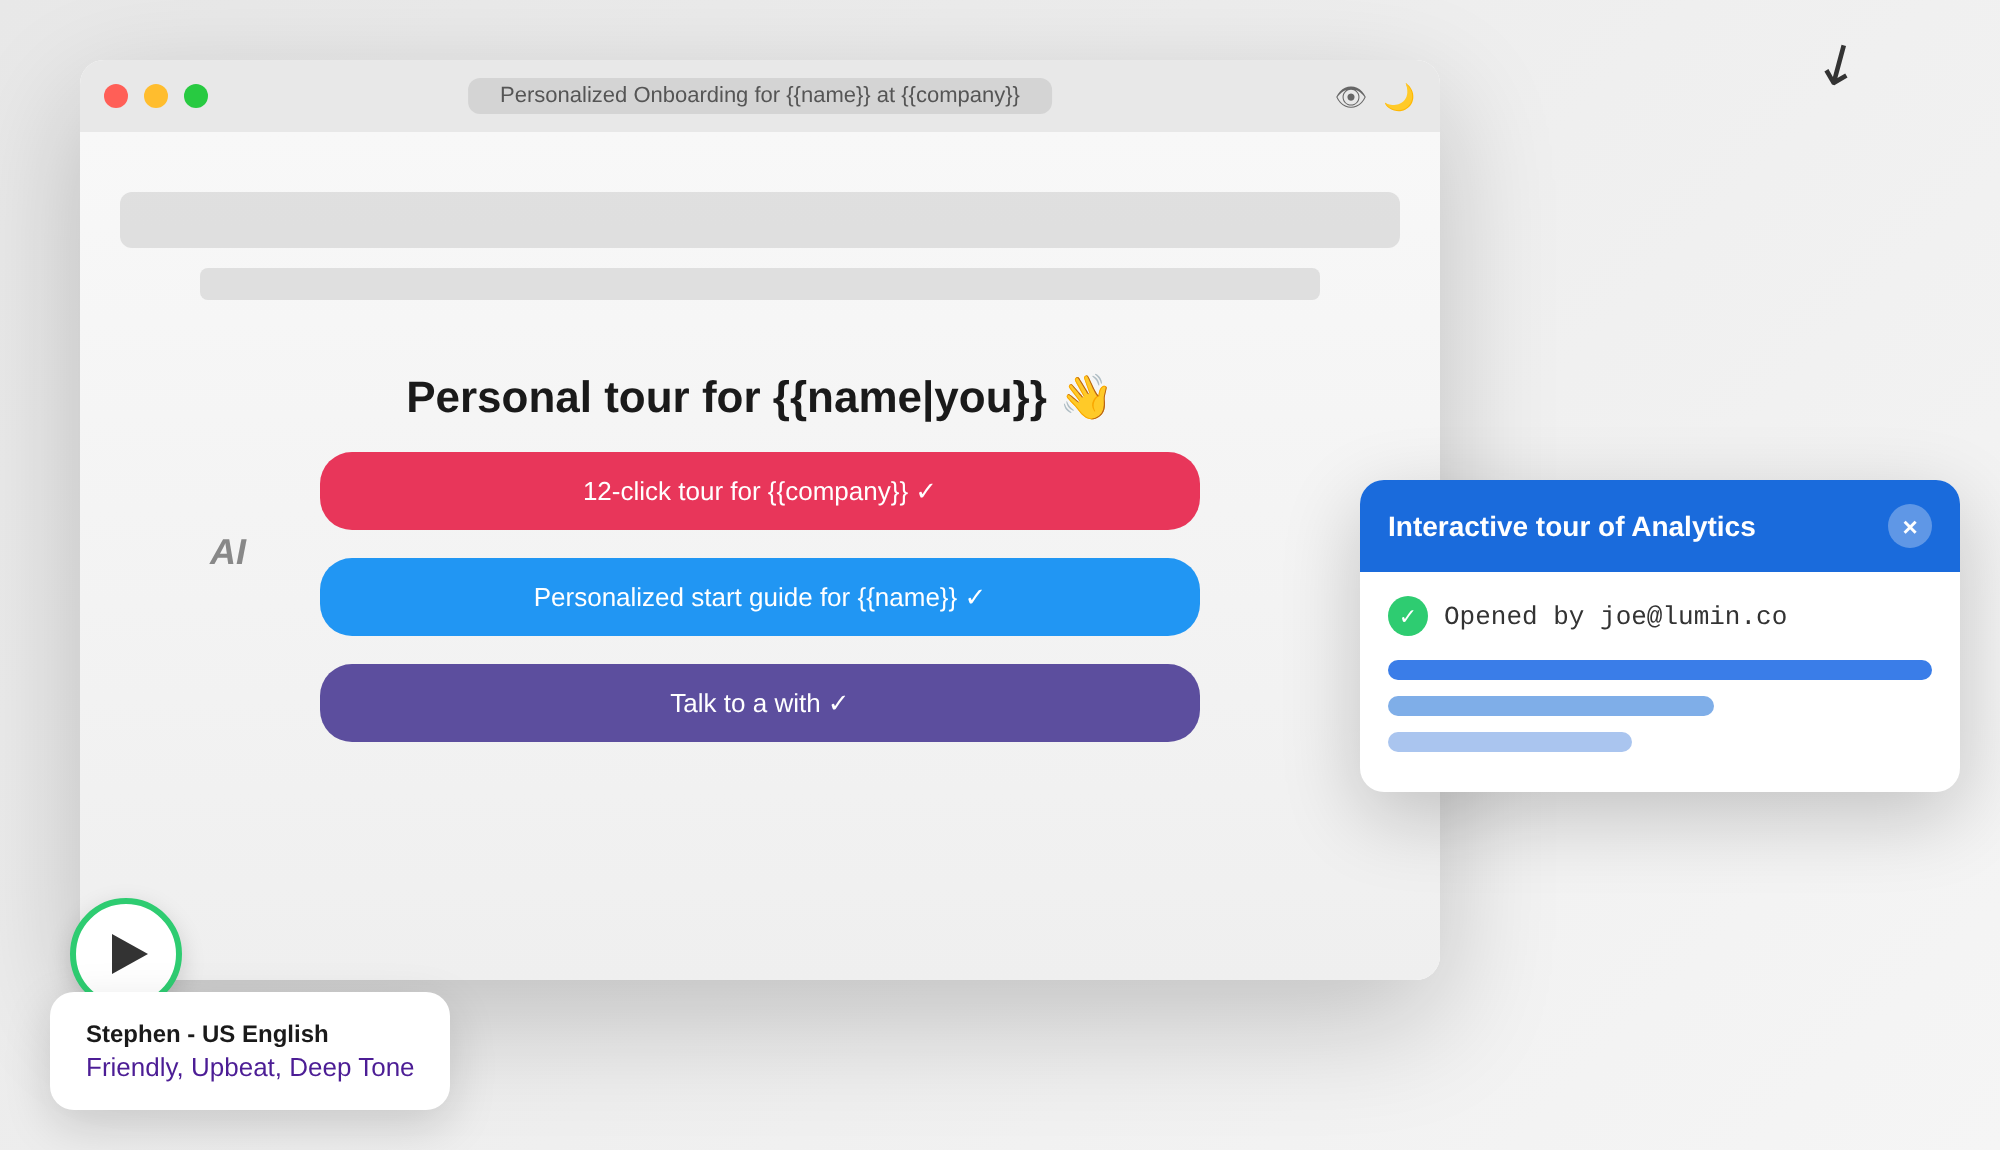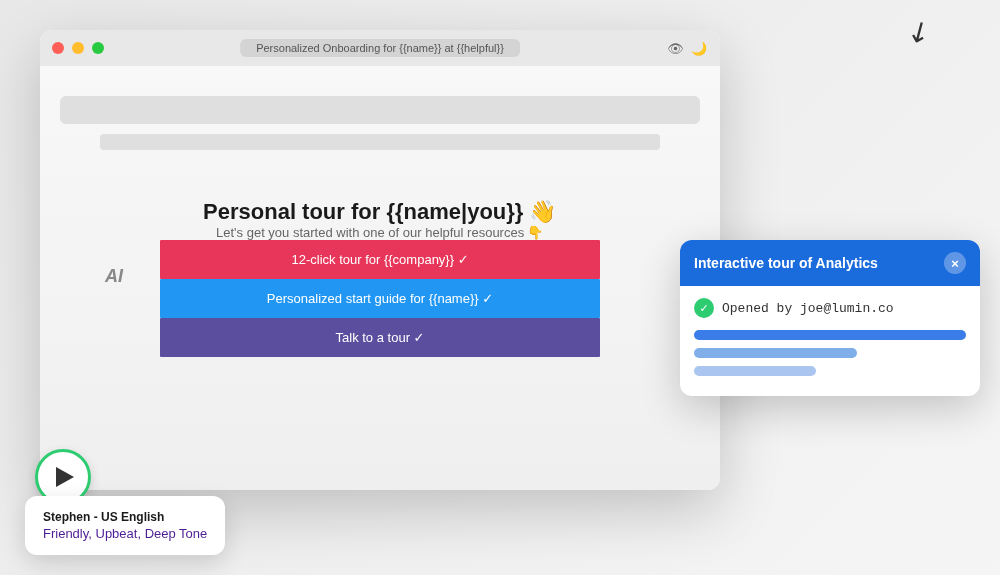--- a/index.html
+++ b/index.html
@@ -98,20 +98,21 @@
       top: 68px;
       left: 60px;
       right: 60px;
       height: 16px;
     }
 
     .browser-main-content {
       display: flex;
       flex-direction: column;
       align-items: center;
+      gap: 14px;
       width: 100%;
       max-width: 440px;
       position: relative;
       z-index: 1;
     }
 
     .main-title {
       font-size: 22px;
       font-weight: 700;
       color: #1a1a1a;
@@ -120,21 +121,21 @@
 
     .main-subtitle {
       font-size: 13px;
       color: #666;
       text-align: center;
     }
 
     .cta-button {
       width: 100%;
       padding: 12px 20px;
-      border-radius: 1px;
+      border-radius: 16px;
       border: none;
       color: #fff;
       font-size: 13px;
       font-weight: 500;
       cursor: pointer;
       text-align: center;
     }
 
     .btn-red { background: #e8365a; }
     .btn-blue { background: #2196f3; text-align: center; }
@@ -303,41 +304,40 @@
     }
   </style>
 </head>
 <body>
 
 <div class="browser-window">
   <div class="browser-titlebar">
     <div class="traffic-light tl-red"></div>
     <div class="traffic-light tl-yellow"></div>
     <div class="traffic-light tl-green"></div>
-    <div class="browser-url">Personalized Onboarding for {{name}} at {{helpful}}</div>
+    <div class="browser-url">Personalized Onboarding for {{name}} at {{company}}</div>
     <div class="browser-icons">
       <span class="browser-icon">👁</span>
       <span class="browser-icon">🌙</span>
     </div>
   </div>
 
   <div class="browser-content">
 
     <div class="bg-bar bg-bar-1"></div>
     <div class="bg-bar bg-bar-2"></div>
 
     <div class="ai-label">AI</div>
 
     <div class="browser-main-content">
       <h1 class="main-title">Personal tour for {{name|you}} 👋</h1>
-      <p class="main-subtitle">Let's get you started with one of our helpful resources 👇</p>
 
       <button class="cta-button btn-red">12-click tour for {{company}} ✓</button>
       <button class="cta-button btn-blue">Personalized start guide for {{name}} ✓</button>
-      <button class="cta-button btn-purple">Talk to a tour ✓</button>
+      <button class="cta-button btn-purple">Talk to a with ✓</button>
     </div>
   </div>
 </div>
 
 <div class="deco-arrow">↙</div>
 
 <div class="play-button">
   <div class="play-icon"></div>
 </div>
 

